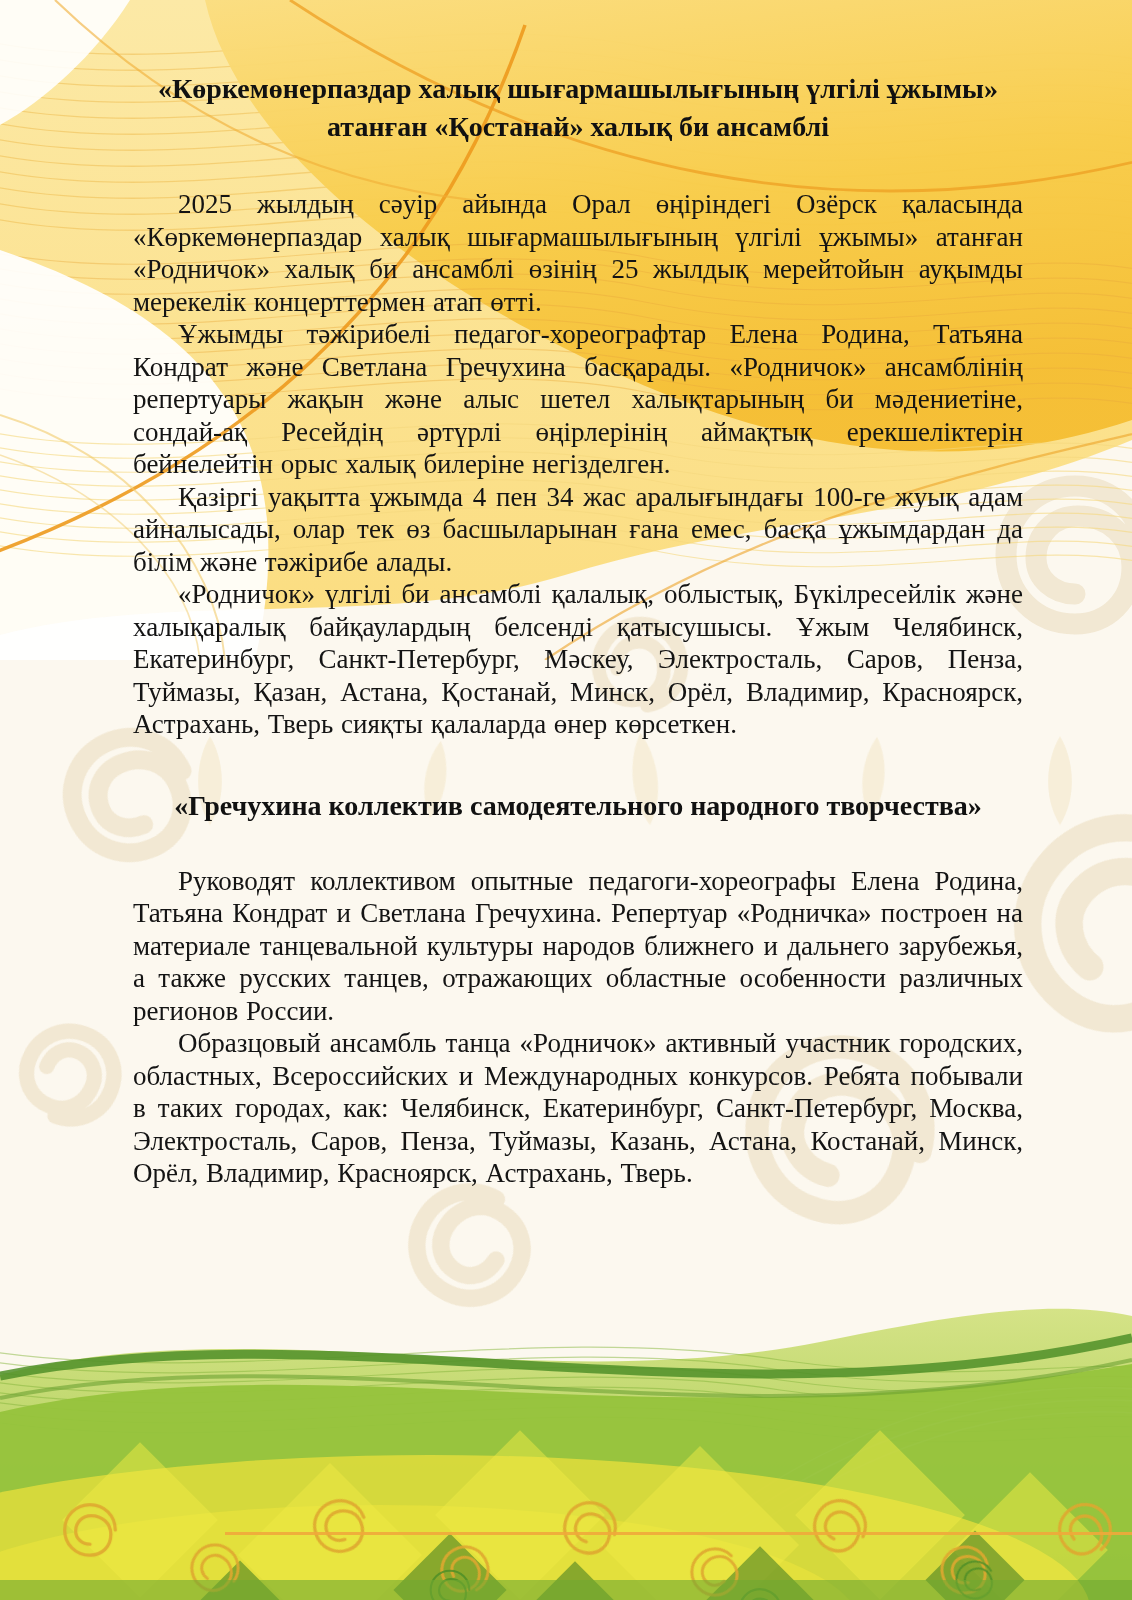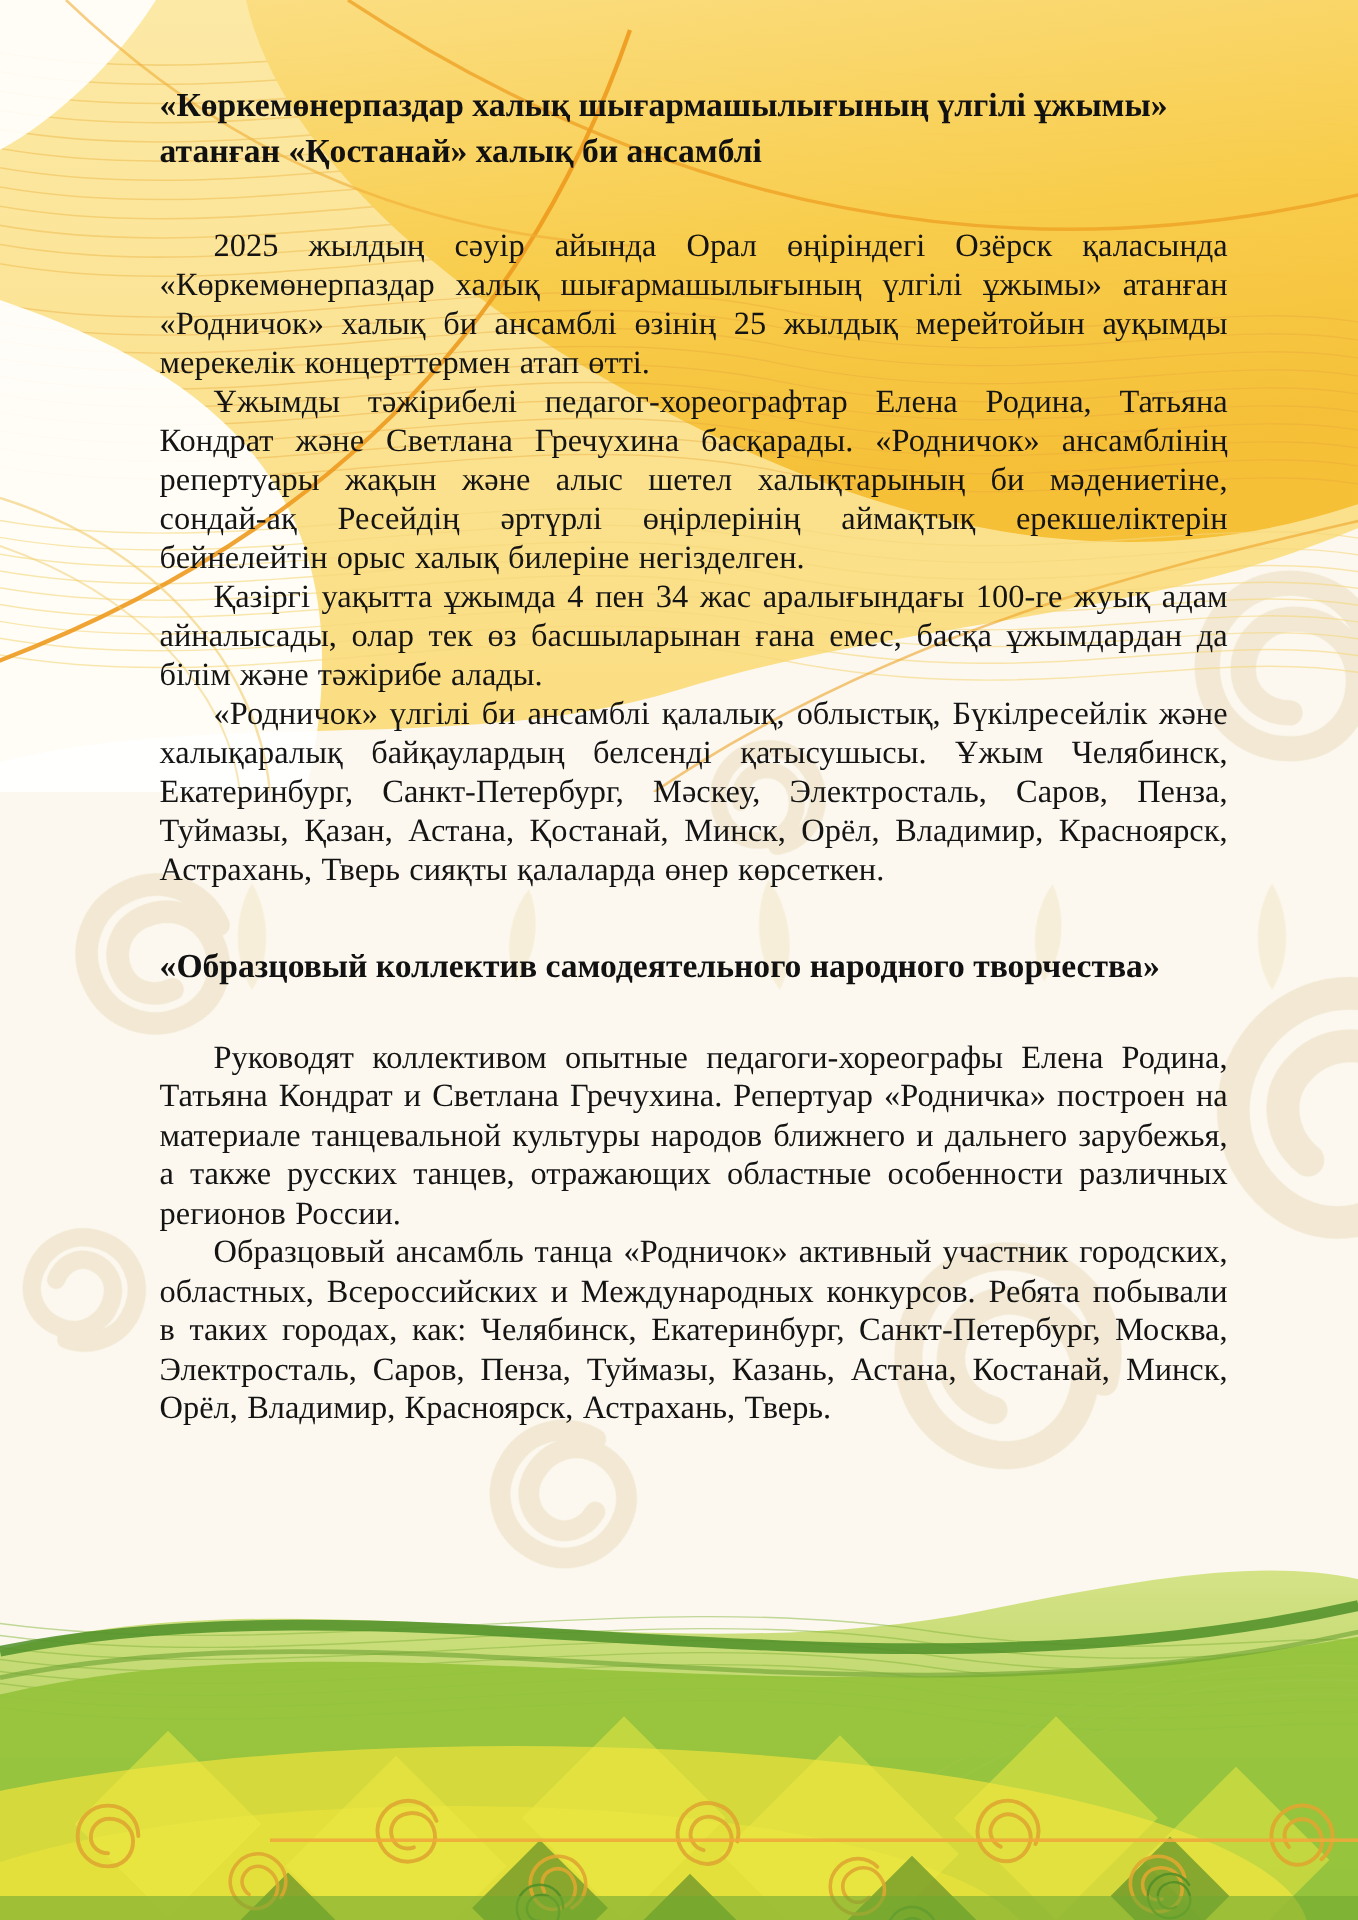--- a/index.html
+++ b/index.html
@@ -11,21 +11,21 @@
   }
   .bg { position:absolute; left:0; pointer-events:none; }
   .bg-ornaments { top:0; z-index:0; }
   .bg-top { top:0; z-index:1; }
   .bg-bottom { top:1280px; z-index:1; }
   .content {
     position:absolute; left:133px; top:70px; width:890px;
     color:#141414; z-index:2;
   }
   .heading {
-    font-weight:bold; font-size:28px; line-height:38px;
+    text-align:center; font-weight:bold; font-size:28px; line-height:38px;
     color:#111;
   }
   .heading-kk { margin:0 0 42px 0; }
   .heading-ru { margin:46px 0 40px 0; }
   .para {
     font-size:27px; line-height:32.5px; text-align:justify;
     text-indent:45px; margin:0; word-spacing:1px;
   }
   .para.condensed { letter-spacing:-0.3px; }
   .page-number {
@@ -191,21 +191,21 @@
     <div class="heading heading-kk">
       <div>«Көркемөнерпаздар халық шығармашылығының үлгілі ұжымы»</div>
       <div>атанған «Қостанай» халық би ансамблі</div>
     </div>
     <p class="para">2025 жылдың сәуір айында Орал өңіріндегі Озёрск қаласында «Көркемөнерпаздар халық шығармашылығының үлгілі ұжымы» атанған «Родничок» халық би ансамблі өзінің 25 жылдық мерейтойын ауқымды мерекелік концерттермен атап өтті.</p>
     <p class="para">Ұжымды тәжірибелі педагог-хореографтар Елена Родина, Татьяна Кондрат және Светлана Гречухина басқарады. «Родничок» ансамблінің репертуары жақын және алыс шетел халықтарының би мәдениетіне, сондай-ақ Ресейдің әртүрлі өңірлерінің аймақтық ерекшеліктерін бейнелейтін орыс халық билеріне негізделген.</p>
     <p class="para">Қазіргі уақытта ұжымда 4 пен 34 жас аралығындағы 100-ге жуық адам айналысады, олар тек өз басшыларынан ғана емес, басқа ұжымдардан да білім және тәжірибе алады.</p>
     <p class="para">«Родничок» үлгілі би ансамблі қалалық, облыстық, Бүкілресейлік және халықаралық байқаулардың белсенді қатысушысы. Ұжым Челябинск, Екатеринбург, Санкт-Петербург, Мәскеу, Электросталь, Саров, Пенза, Туймазы, Қазан, Астана, Қостанай, Минск, Орёл, Владимир, Красноярск, Астрахань, Тверь сияқты қалаларда өнер көрсеткен.</p>
 
     <div class="heading heading-ru">
-      <div>«Образцовый коллектив самодеятельного народного творчества»</div>
+      <div>«Гречухина коллектив самодеятельного народного творчества»</div>
     </div>
     <p class="para">Руководят коллективом опытные педагоги-хореографы Елена Родина, Татьяна Кондрат и Светлана Гречухина. Репертуар «Родничка» построен на материале танцевальной культуры народов ближнего и дальнего зарубежья, а также русских танцев, отражающих областные особенности различных регионов России.</p>
     <p class="para">Образцовый ансамбль танца «Родничок» активный участник городских, областных, Всероссийских и Международных конкурсов. Ребята побывали в таких городах, как: Челябинск, Екатеринбург, Санкт-Петербург, Москва, Электросталь, Саров, Пенза, Туймазы, Казань, Астана, Костанай, Минск, Орёл, Владимир, Красноярск, Астрахань, Тверь.</p>
   </div>
 
   <div class="page-number">10</div>
 
 </div>
 
 </body></html>

